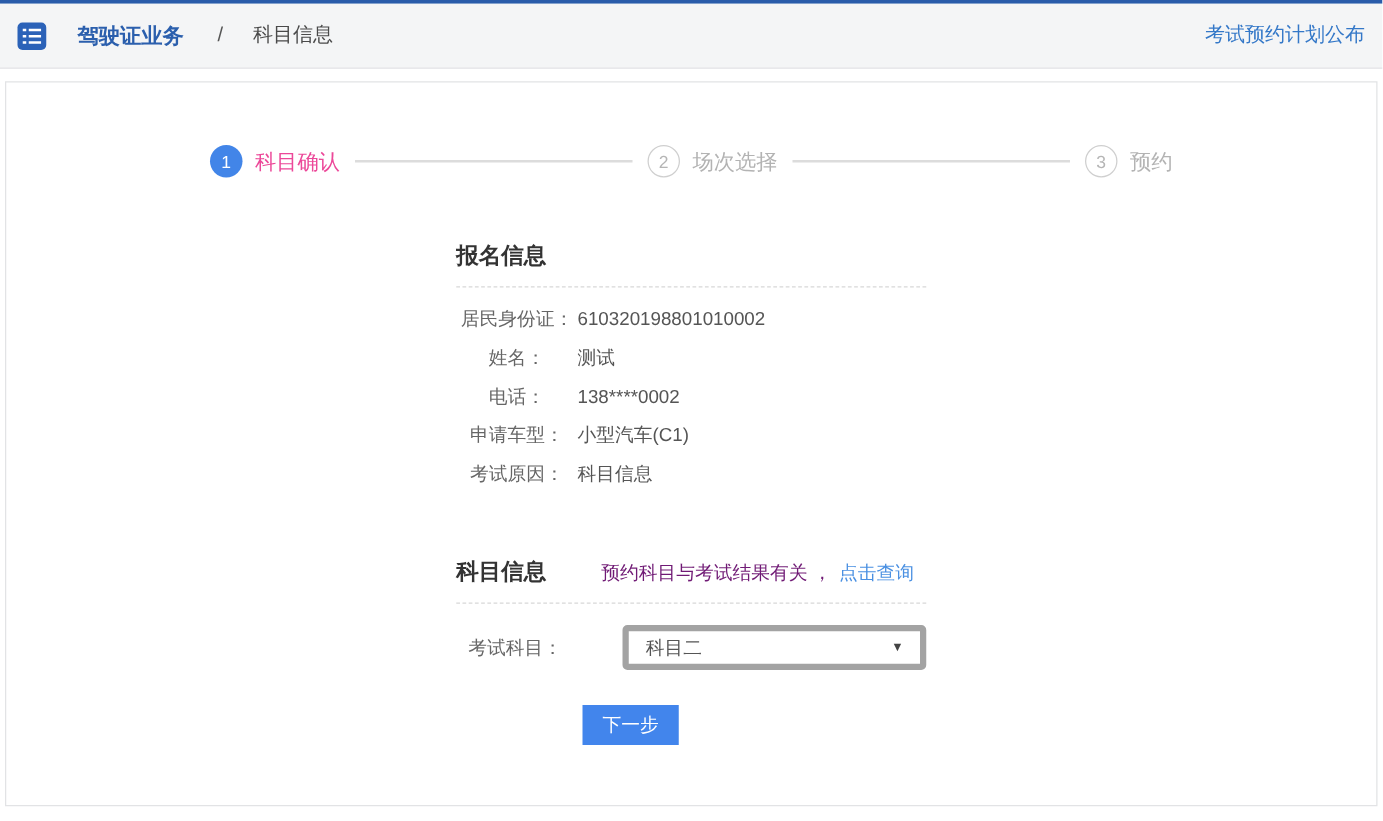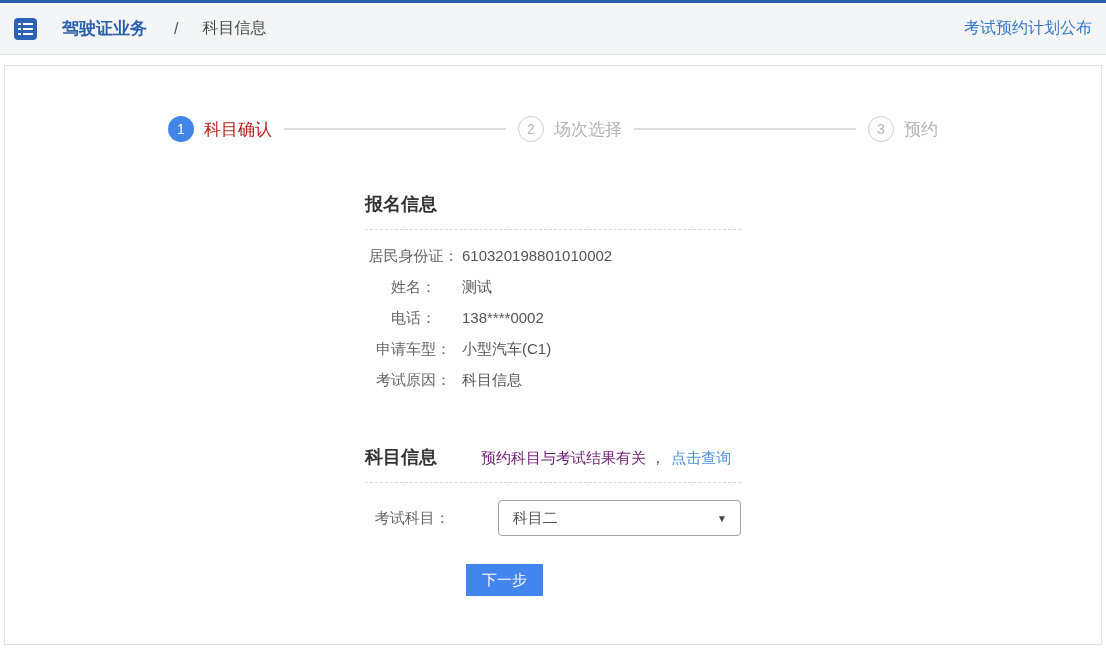--- a/index.html
+++ b/index.html
@@ -24,40 +24,40 @@
     border:1px solid #e2e3e5; }
 
   
   .steps { display:flex; align-items:center; justify-content:center; padding-top:50px; }
   .step { display:flex; align-items:center; }
   .step-circle { width:26px; height:26px; border-radius:50%; display:flex;
     align-items:center; justify-content:center; font-size:14px; }
   .step.active .step-circle { background:#4285e8; color:#fff; }
   .step.inactive .step-circle { background:#fff; border:1px solid #cfcfcf; color:#b5b5b5; }
   .step-label { margin-left:10px; font-size:17px; }
-  .step.active .step-label { color:#b91c1c;font-family:Liberation Serif, serif; }
+  .step.active .step-label { color:#ec4899;font-family:Liberation Serif, serif; }
   .step.inactive .step-label { color:#b3b3b3; }
   .step-line { width:222px; height:2px; background:#dcdcdc; margin:0 12px; }
 
   
   .form-wrap { width:376px; margin:0 auto; }
   .section-head { margin-top:50px; padding-bottom:13px; border-bottom:1px dashed #d8d8d8;
     display:flex; align-items:baseline; }
   .section-title { font-size:18px; font-weight:bold; color:#333; }
   .section-note { margin-left:44px; font-size:15px; color:#701a75; }
   .note-link { color:#4a90e2; font-size:15px; text-decoration:none; cursor:pointer; }
 
   .fields { padding-top:10px; }
   .field-row { display:flex; line-height:31px; font-size:15px; }
   .field-label { width:97px; text-align:center; color:#666; }
   .field-value { color:#555;text-align:center; }
 
   .select-row { display:flex; align-items:center; margin-top:17px;gap:44px; }
   .select-label { width:97px; text-align:right; font-size:15px; color:#666; }
-  .select-box { width:274px; height:36px; margin-left:4px; border:1px solid #a3a3a3;
+  .select-box { width:274px; height:36px; margin-left:4px; border:5px solid #a3a3a3;
     border-radius:4px; background:#fff; display:flex; align-items:center;
     justify-content:space-between; padding:0 13px 0 14px; cursor:pointer; }
   .select-value { font-size:15px; color:#555; }
   .select-arrow { font-size:10px; color:#444; }
 
   .btn-row { margin-top:28px; padding-left:101px; }
   .next-btn { width:77px; height:32px; background:#4285ec; color:#fff; border:none;
     border-radius:0; font-size:15px; cursor:pointer;
     font-family:"Liberation Sans","DejaVu Sans",sans-serif; }
 </style>

